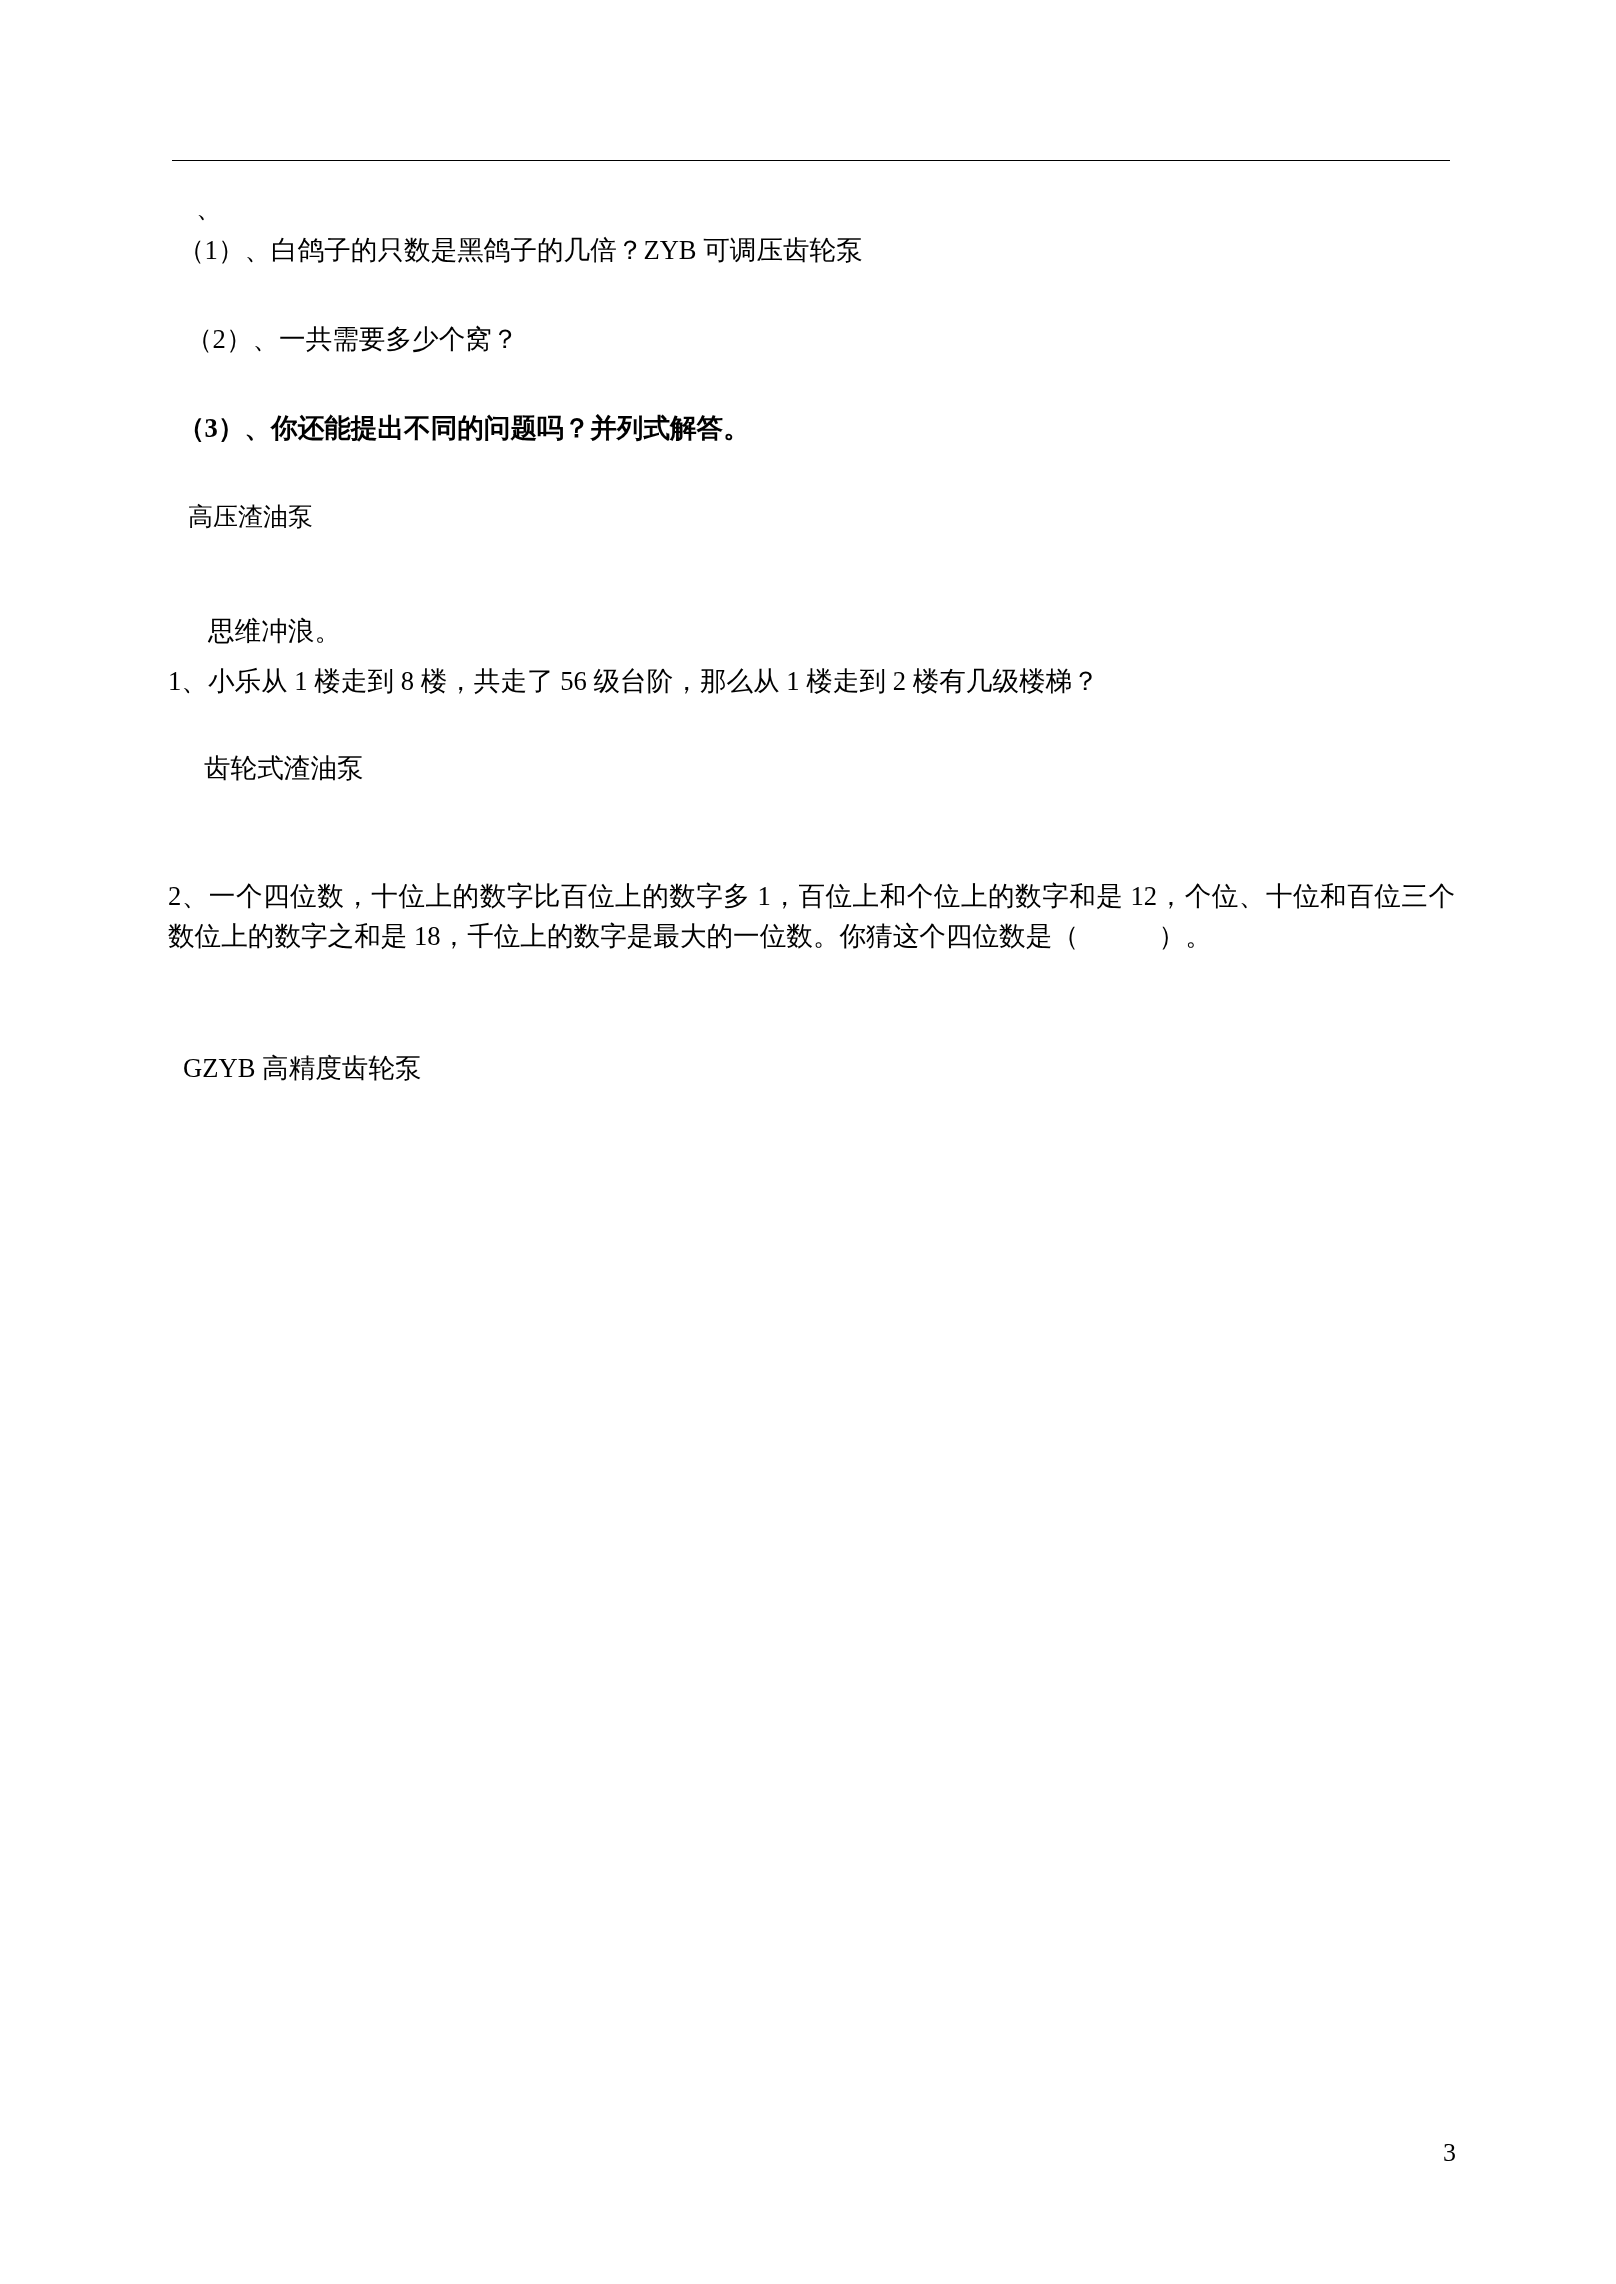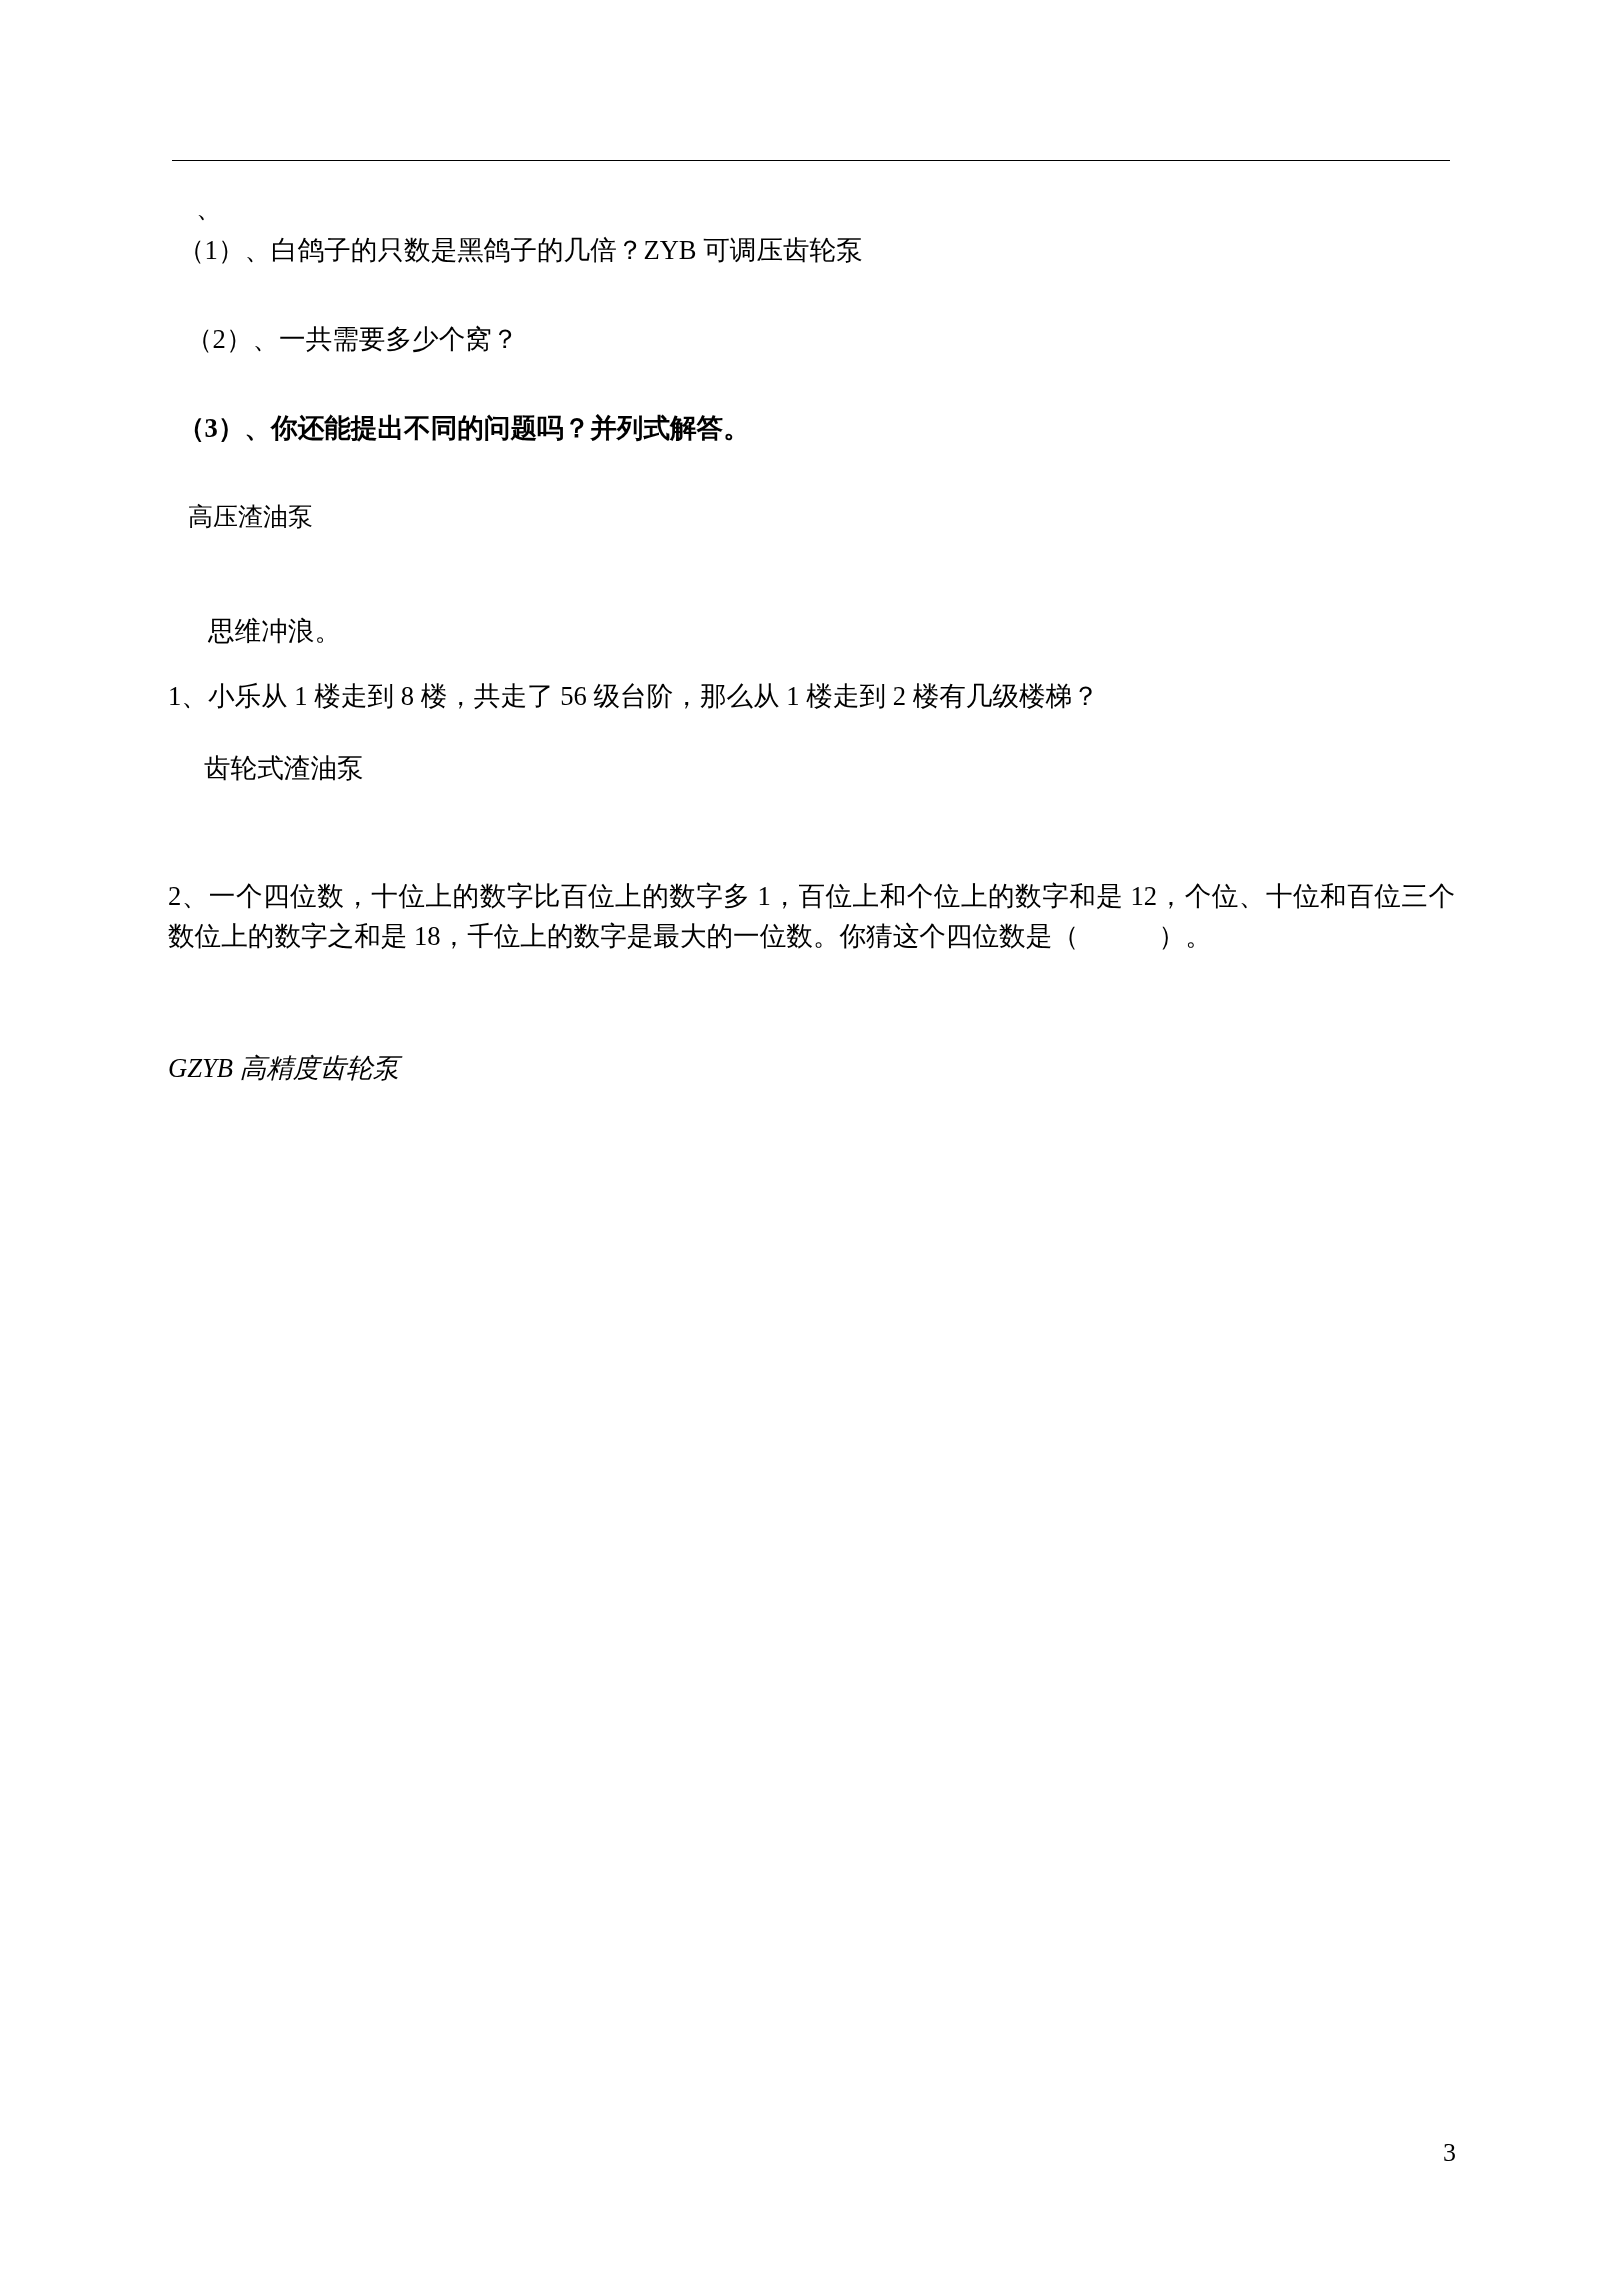--- a/index.html
+++ b/index.html
@@ -69,43 +69,41 @@
     left: 168px;
     top: 611px;
     font-size: 26.6px;
     margin-left: 40px;
   }
   .p-t1 {
     position: absolute;
     left: 168px;
     top: 661px;
     font-size: 26.6px;
-    margin-top: 15px;
   }
   .p-ad2 {
     position: absolute;
     left: 204px;
     top: 748px;
     font-size: 26.6px;
   }
   .p-t2 {
     position: absolute;
     left: 168px;
     top: 877px;
     width: 1287px;
     font-size: 26.6px;
     line-height: 1.5;
     text-align: justify;
   }
   .p-ad3 {
     position: absolute;
-    left: 168px;
+    left: 183px;
     top: 1048px;
     font-size: 26.6px;
-    font-style: italic;
   }
   .page-number {
     position: absolute;
     right: 160px;
     top: 2138px;
     font-size: 26px;
   }
 </style>
 </head>
 <body>

